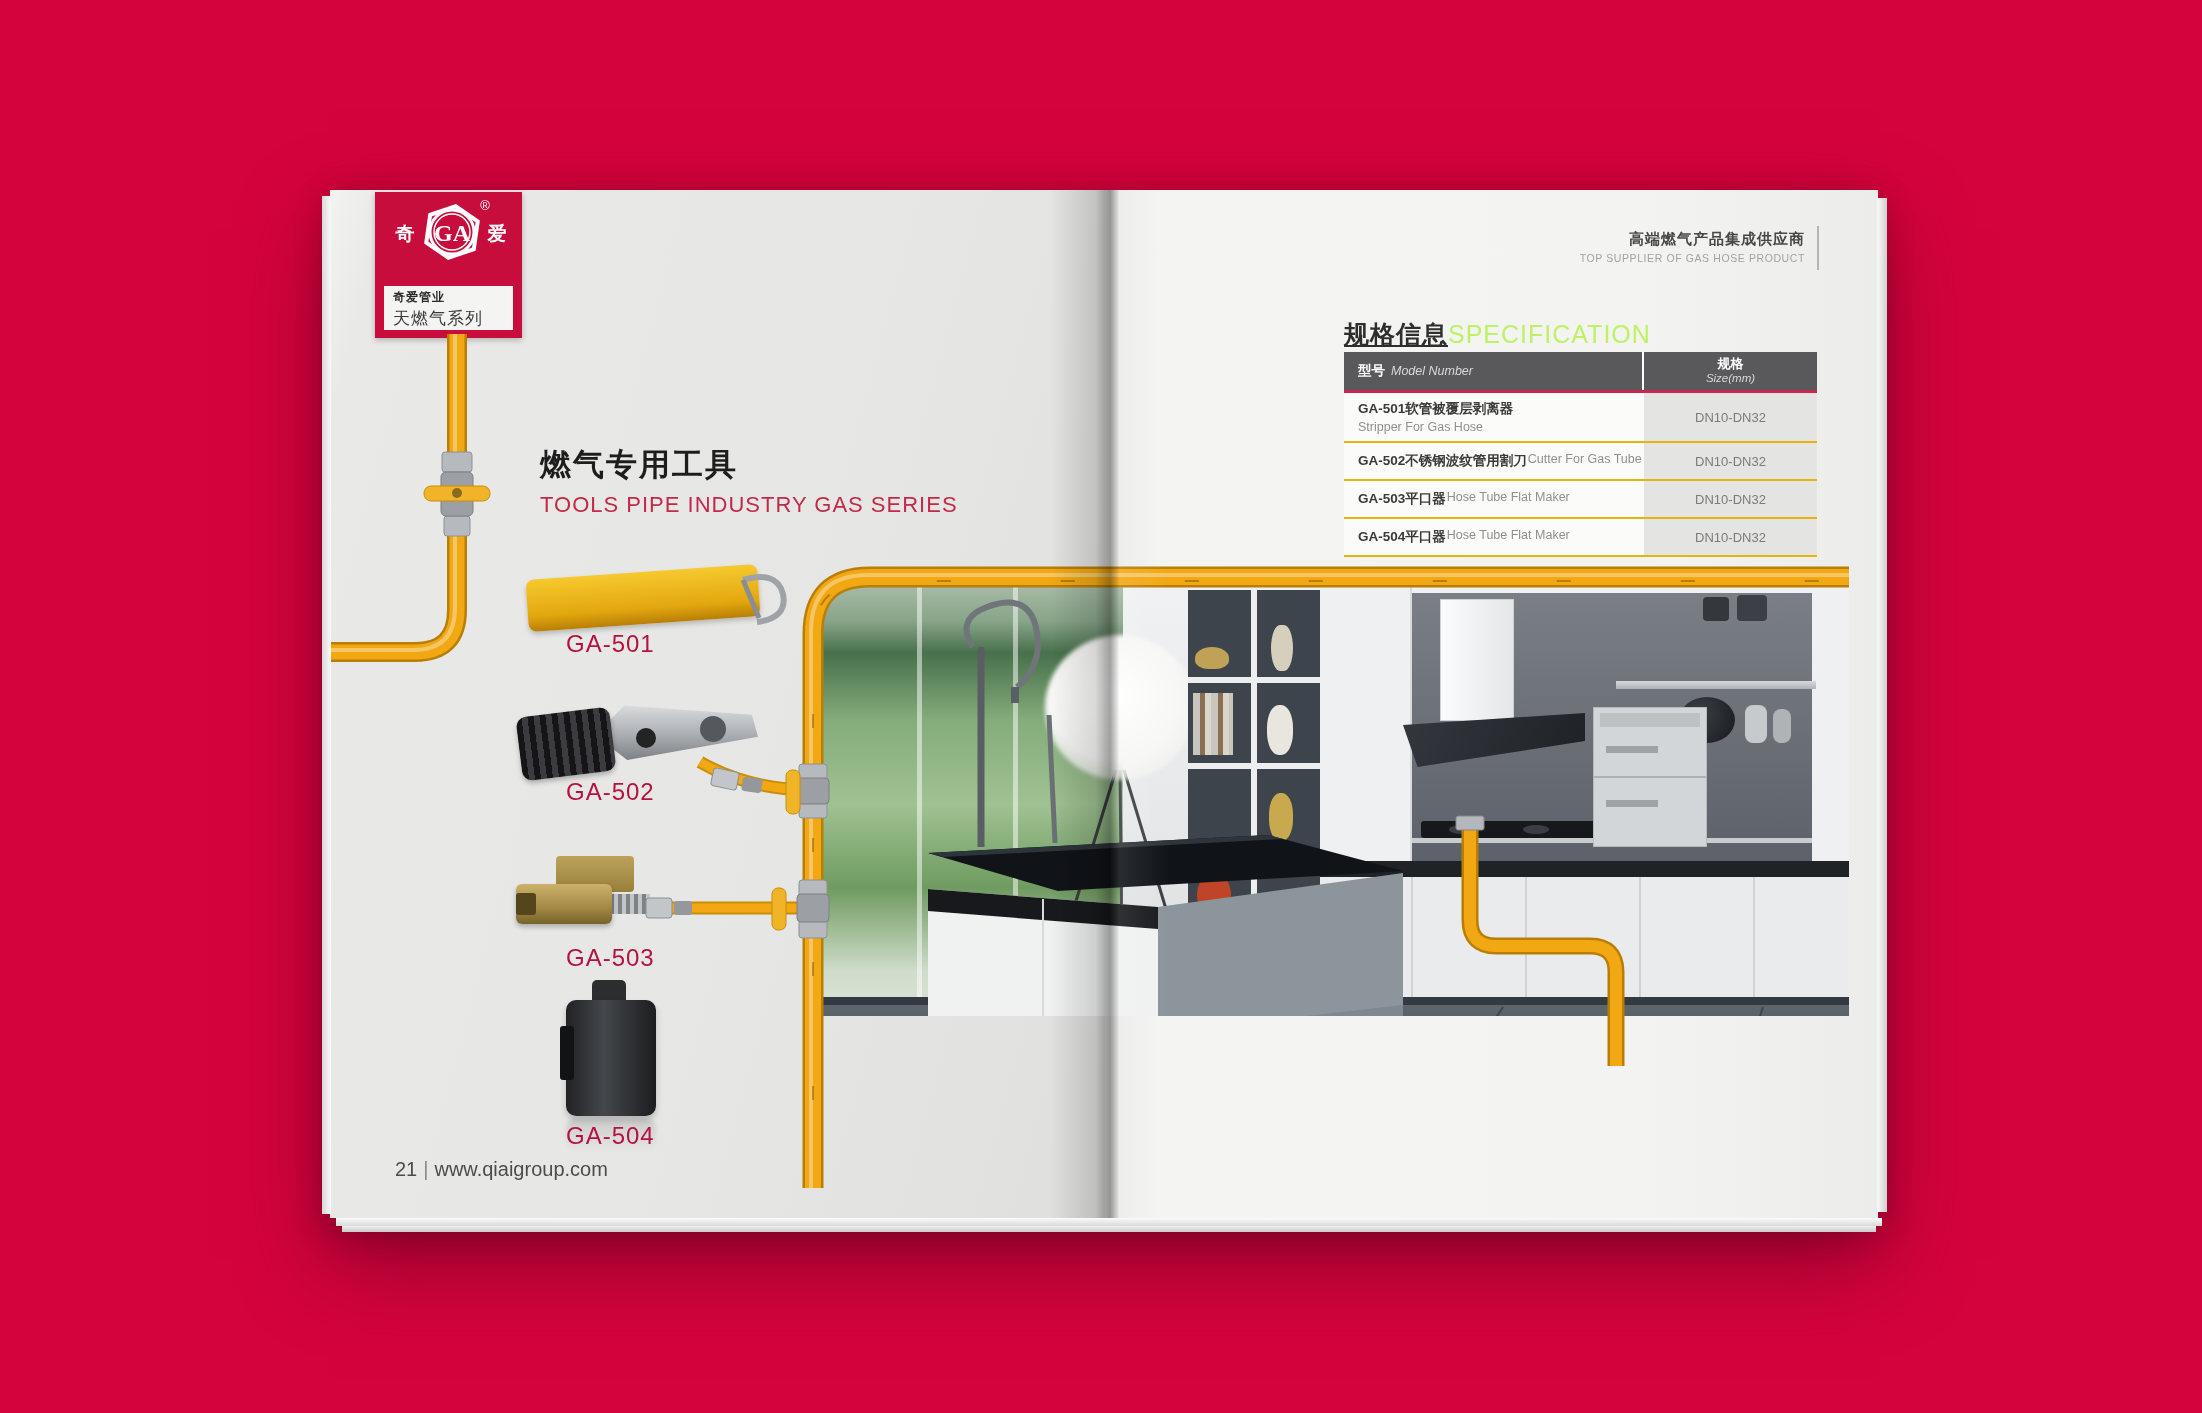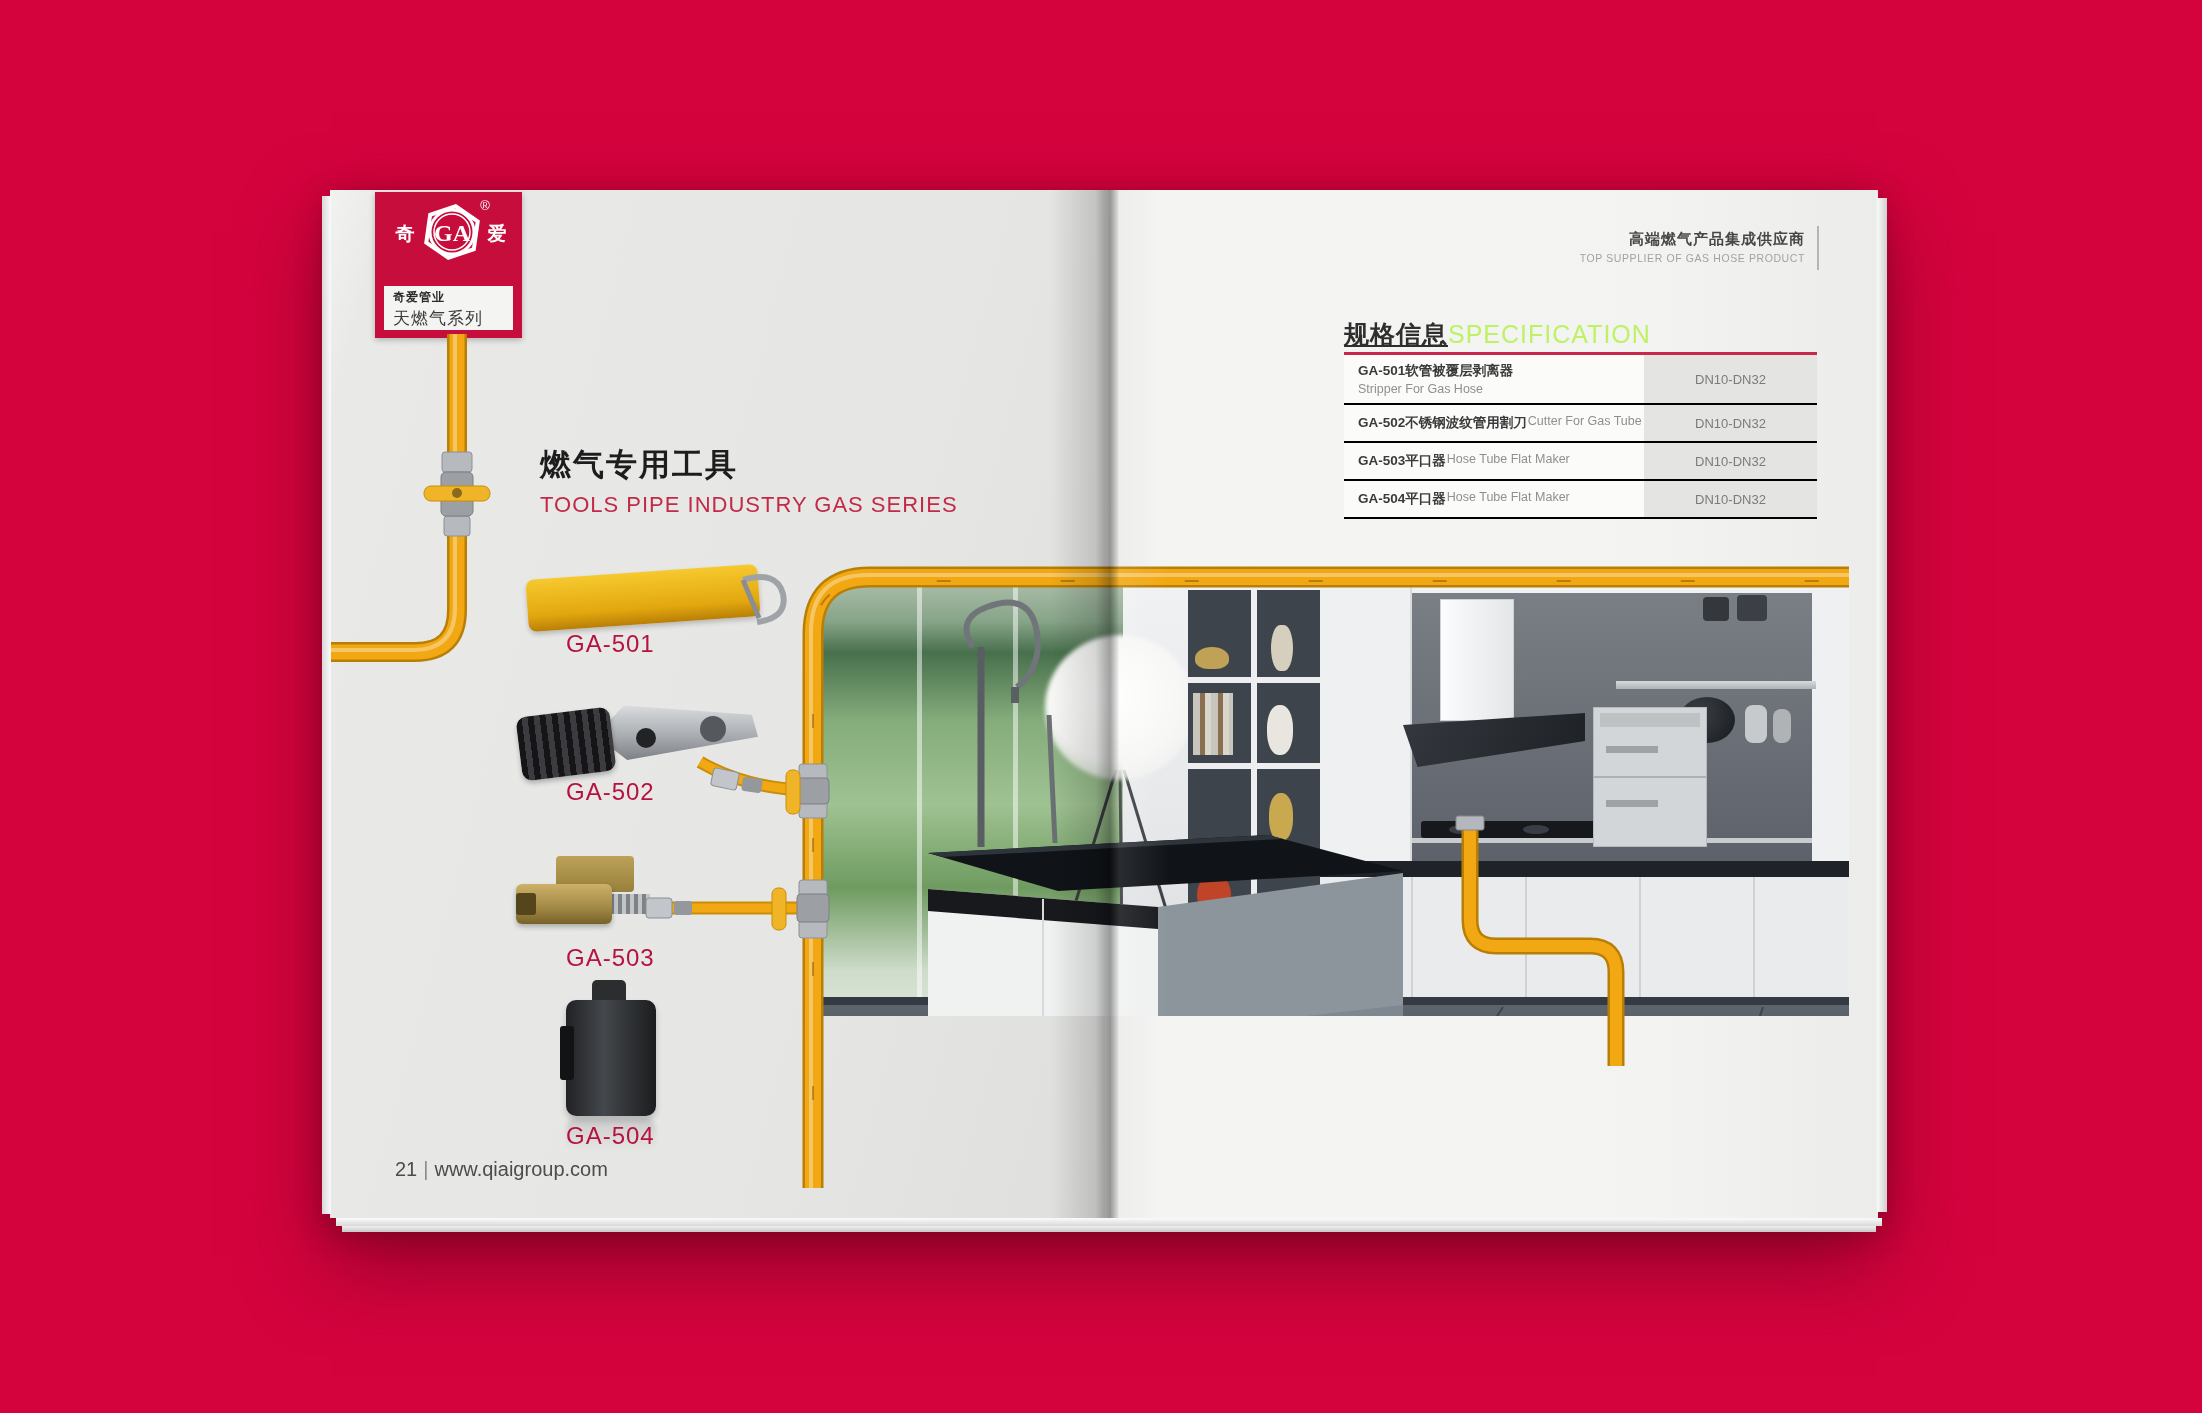--- a/index.html
+++ b/index.html
@@ -40,21 +40,21 @@
   .spec-head .en{font-size:25px;color:#bef264;letter-spacing:1px;}
   .spec-table{position:absolute;left:1344px;top:352px;width:473px;z-index:20;font-size:13px;}
   .t-head{display:flex;height:38px;background:#59595b;color:#fff;}
   .t-h-left{width:300px;display:flex;align-items:center;padding-left:14px;box-sizing:border-box;border-right:2px solid #fff;}
   .t-h-left .b{font-weight:bold;font-size:13.5px;}
   .t-h-left .i{font-style:italic;font-size:12.5px;color:#d9d9d9;margin-left:6px;}
   .t-h-right{flex:1;display:flex;flex-direction:column;align-items:center;justify-content:center;line-height:1.15;}
   .t-h-right .b{font-weight:bold;font-size:13px;}
   .t-h-right .i{font-style:italic;font-size:11.5px;color:#d9d9d9;}
   .t-redline{height:3px;background:#c9274b;}
-  .t-row{display:flex;border-bottom:2px solid #000000;background:#fbfbfa;}
+  .t-row{display:flex;border-bottom:2px solid #eab308;background:#fbfbfa;}
   .t-c1{width:300px;padding:7px 0 7px 14px;box-sizing:border-box;display:flex;flex-wrap:wrap;align-content:center;}
   .t-c1 .model{font-weight:bold;color:#3a3a3a;font-size:13.5px;}
   .t-c1 .desc{color:#8f8f8f;font-size:12.5px;}
   .t-row.two-line .desc{display:block;width:100%;margin-top:2px;}
   .t-row.one-line{height:36px;}
   .t-row.one-line .desc{margin-left:1px;}
   .t-c2{flex:1;background:#e4e4e3;display:flex;align-items:center;justify-content:center;color:#7b7b7b;font-size:13px;}
   
   .photo{position:absolute;left:823px;top:585px;width:1026px;height:431px;overflow:hidden;z-index:10;
          background:linear-gradient(180deg,#f0f1f2,#e6e8ea 55%,#dadcdf);}
@@ -308,20 +308,30 @@
     <div class="cn">高端燃气产品集成供应商</div>
     <div class="en">TOP SUPPLIER OF GAS HOSE PRODUCT</div>
   </div>
   <div class="rp-rule"></div>
 
   <div class="spec-head">
     <span class="cn">规格信息</span><span class="en">SPECIFICATION</span>
   </div>
 
   <div class="spec-table">
+    <div class="t-head">
+      <div class="t-h-left">
+        <span class="b">型号</span>
+        <span class="i">Model Number</span>
+      </div>
+      <div class="t-h-right">
+        <span class="b">规格</span>
+        <span class="i">Size(mm)</span>
+      </div>
+    </div>
     <div class="t-redline"></div>
 
     <div class="t-row two-line">
       <div class="t-c1">
         <span class="model">GA-501软管被覆层剥离器</span>
         <span class="desc">Stripper For Gas Hose</span>
       </div>
       <div class="t-c2">DN10-DN32</div>
     </div>
     <div class="t-row one-line">

